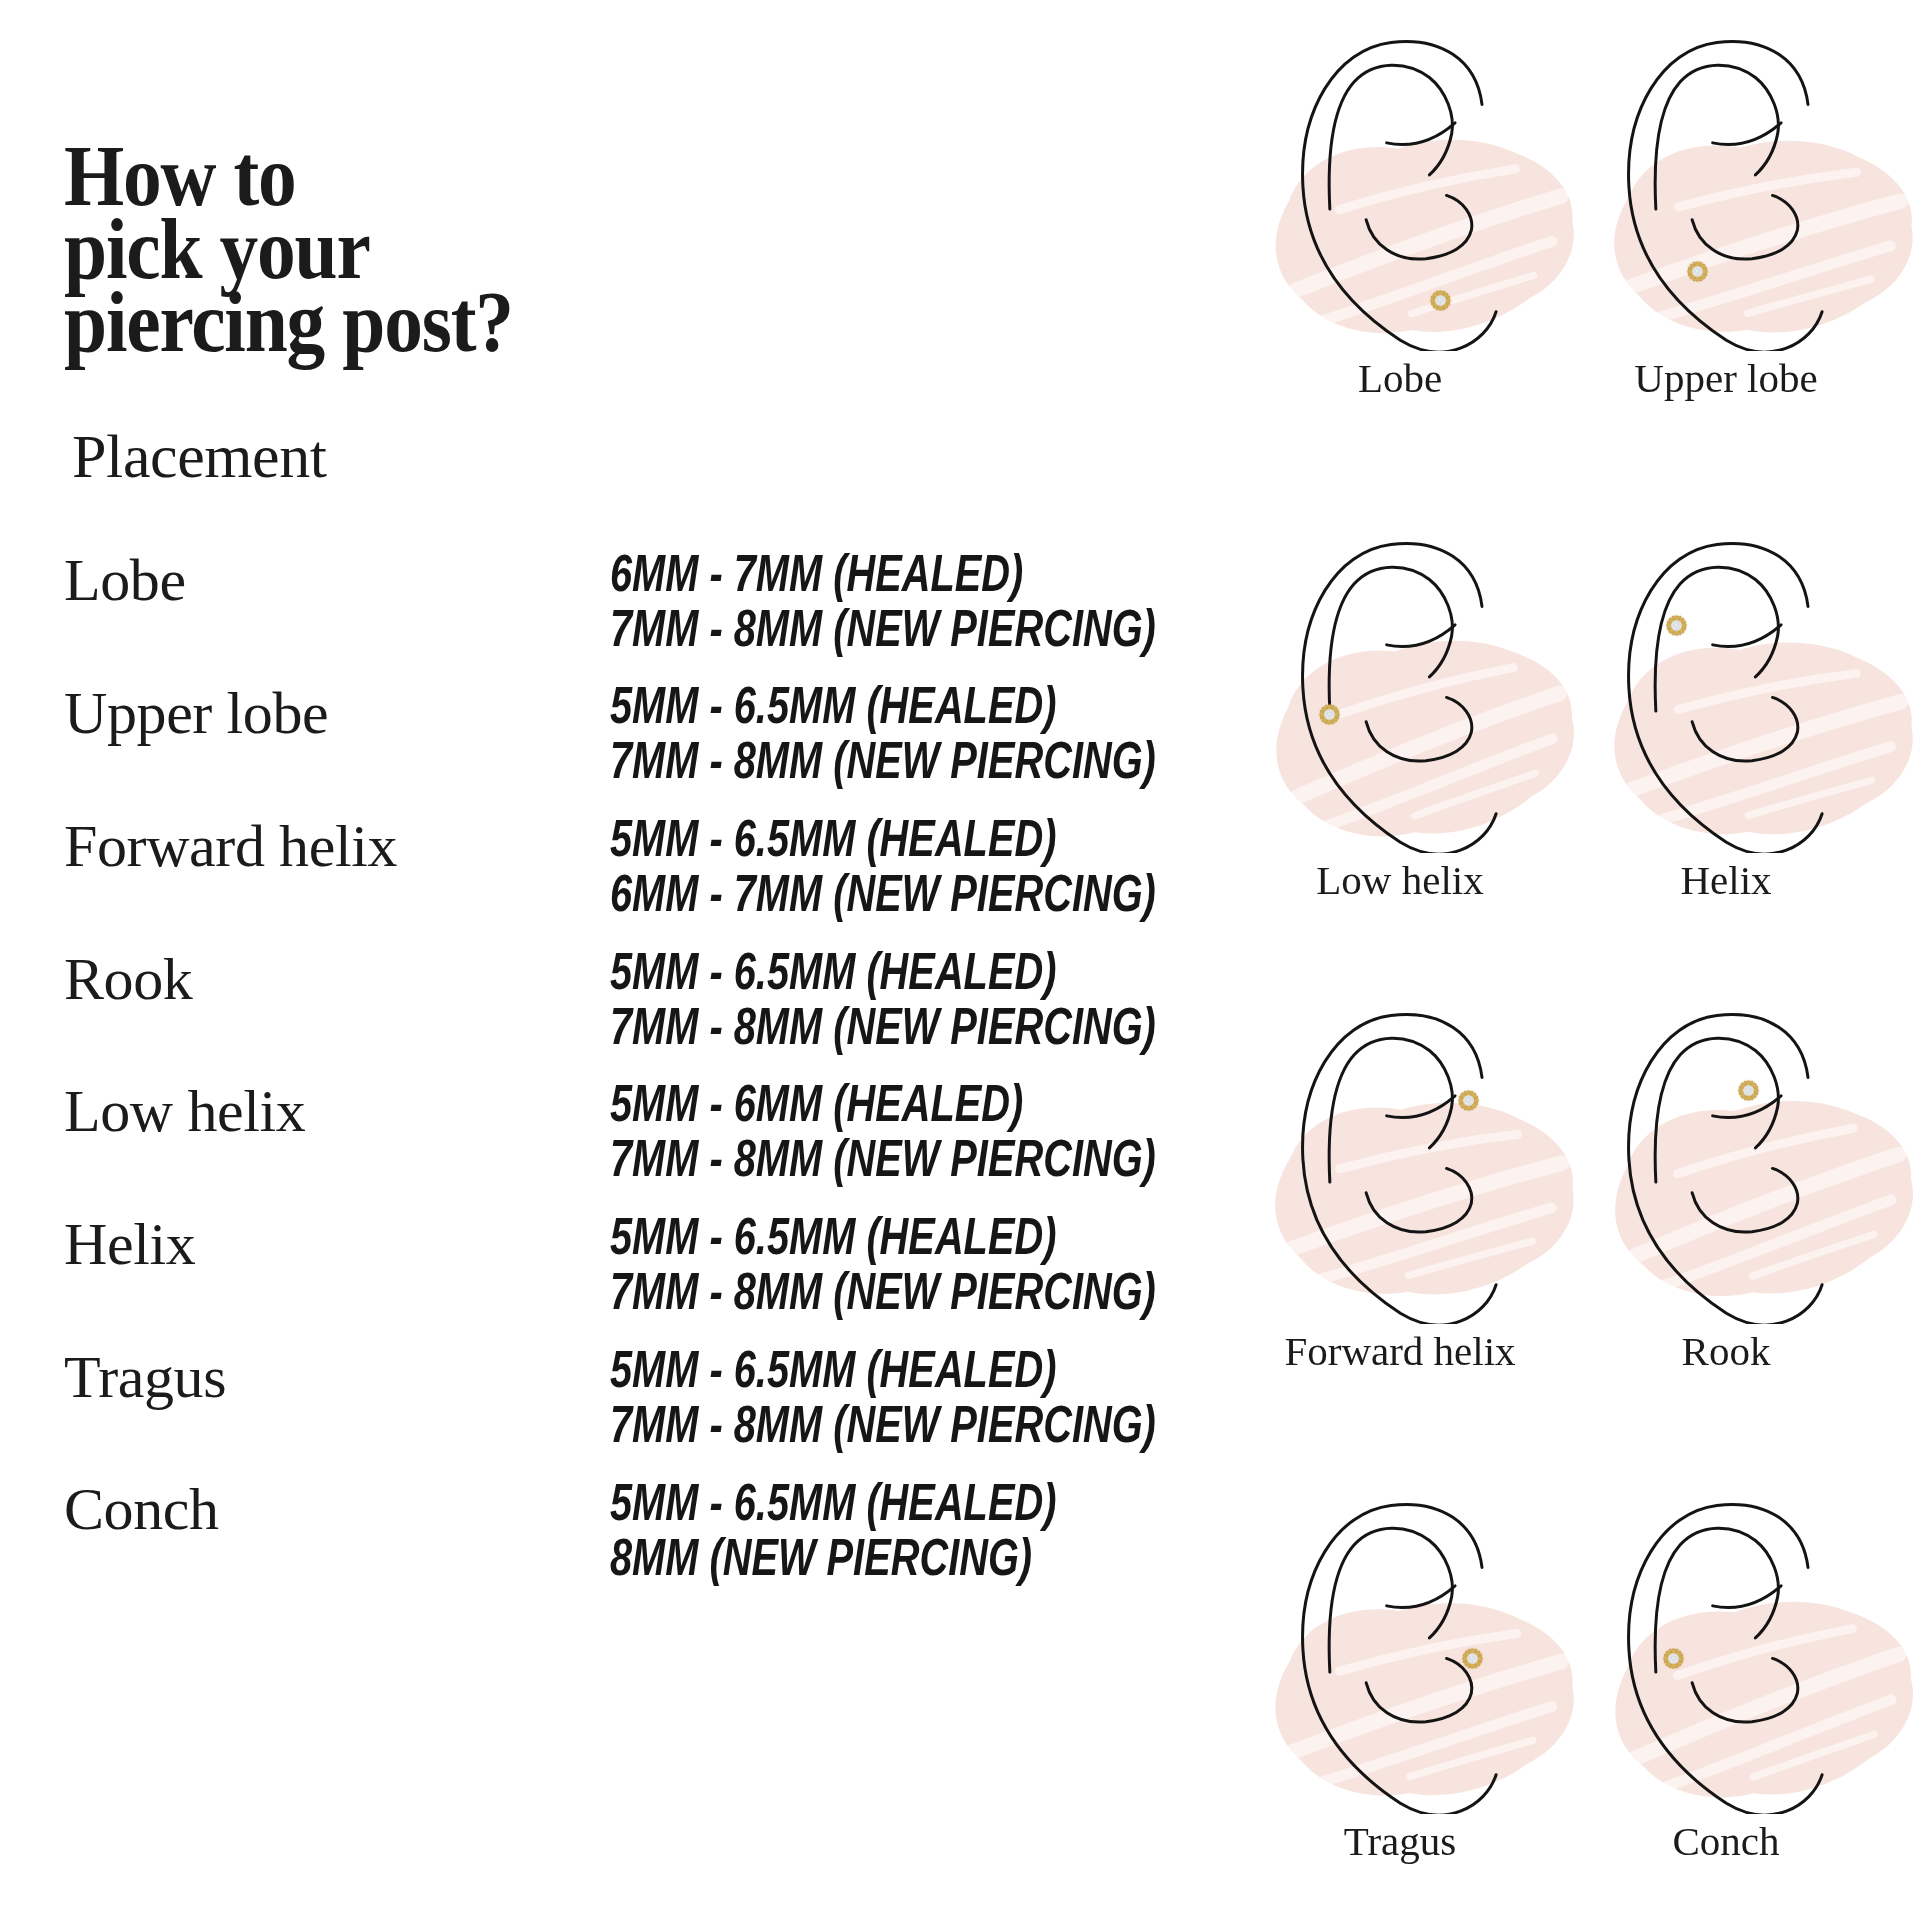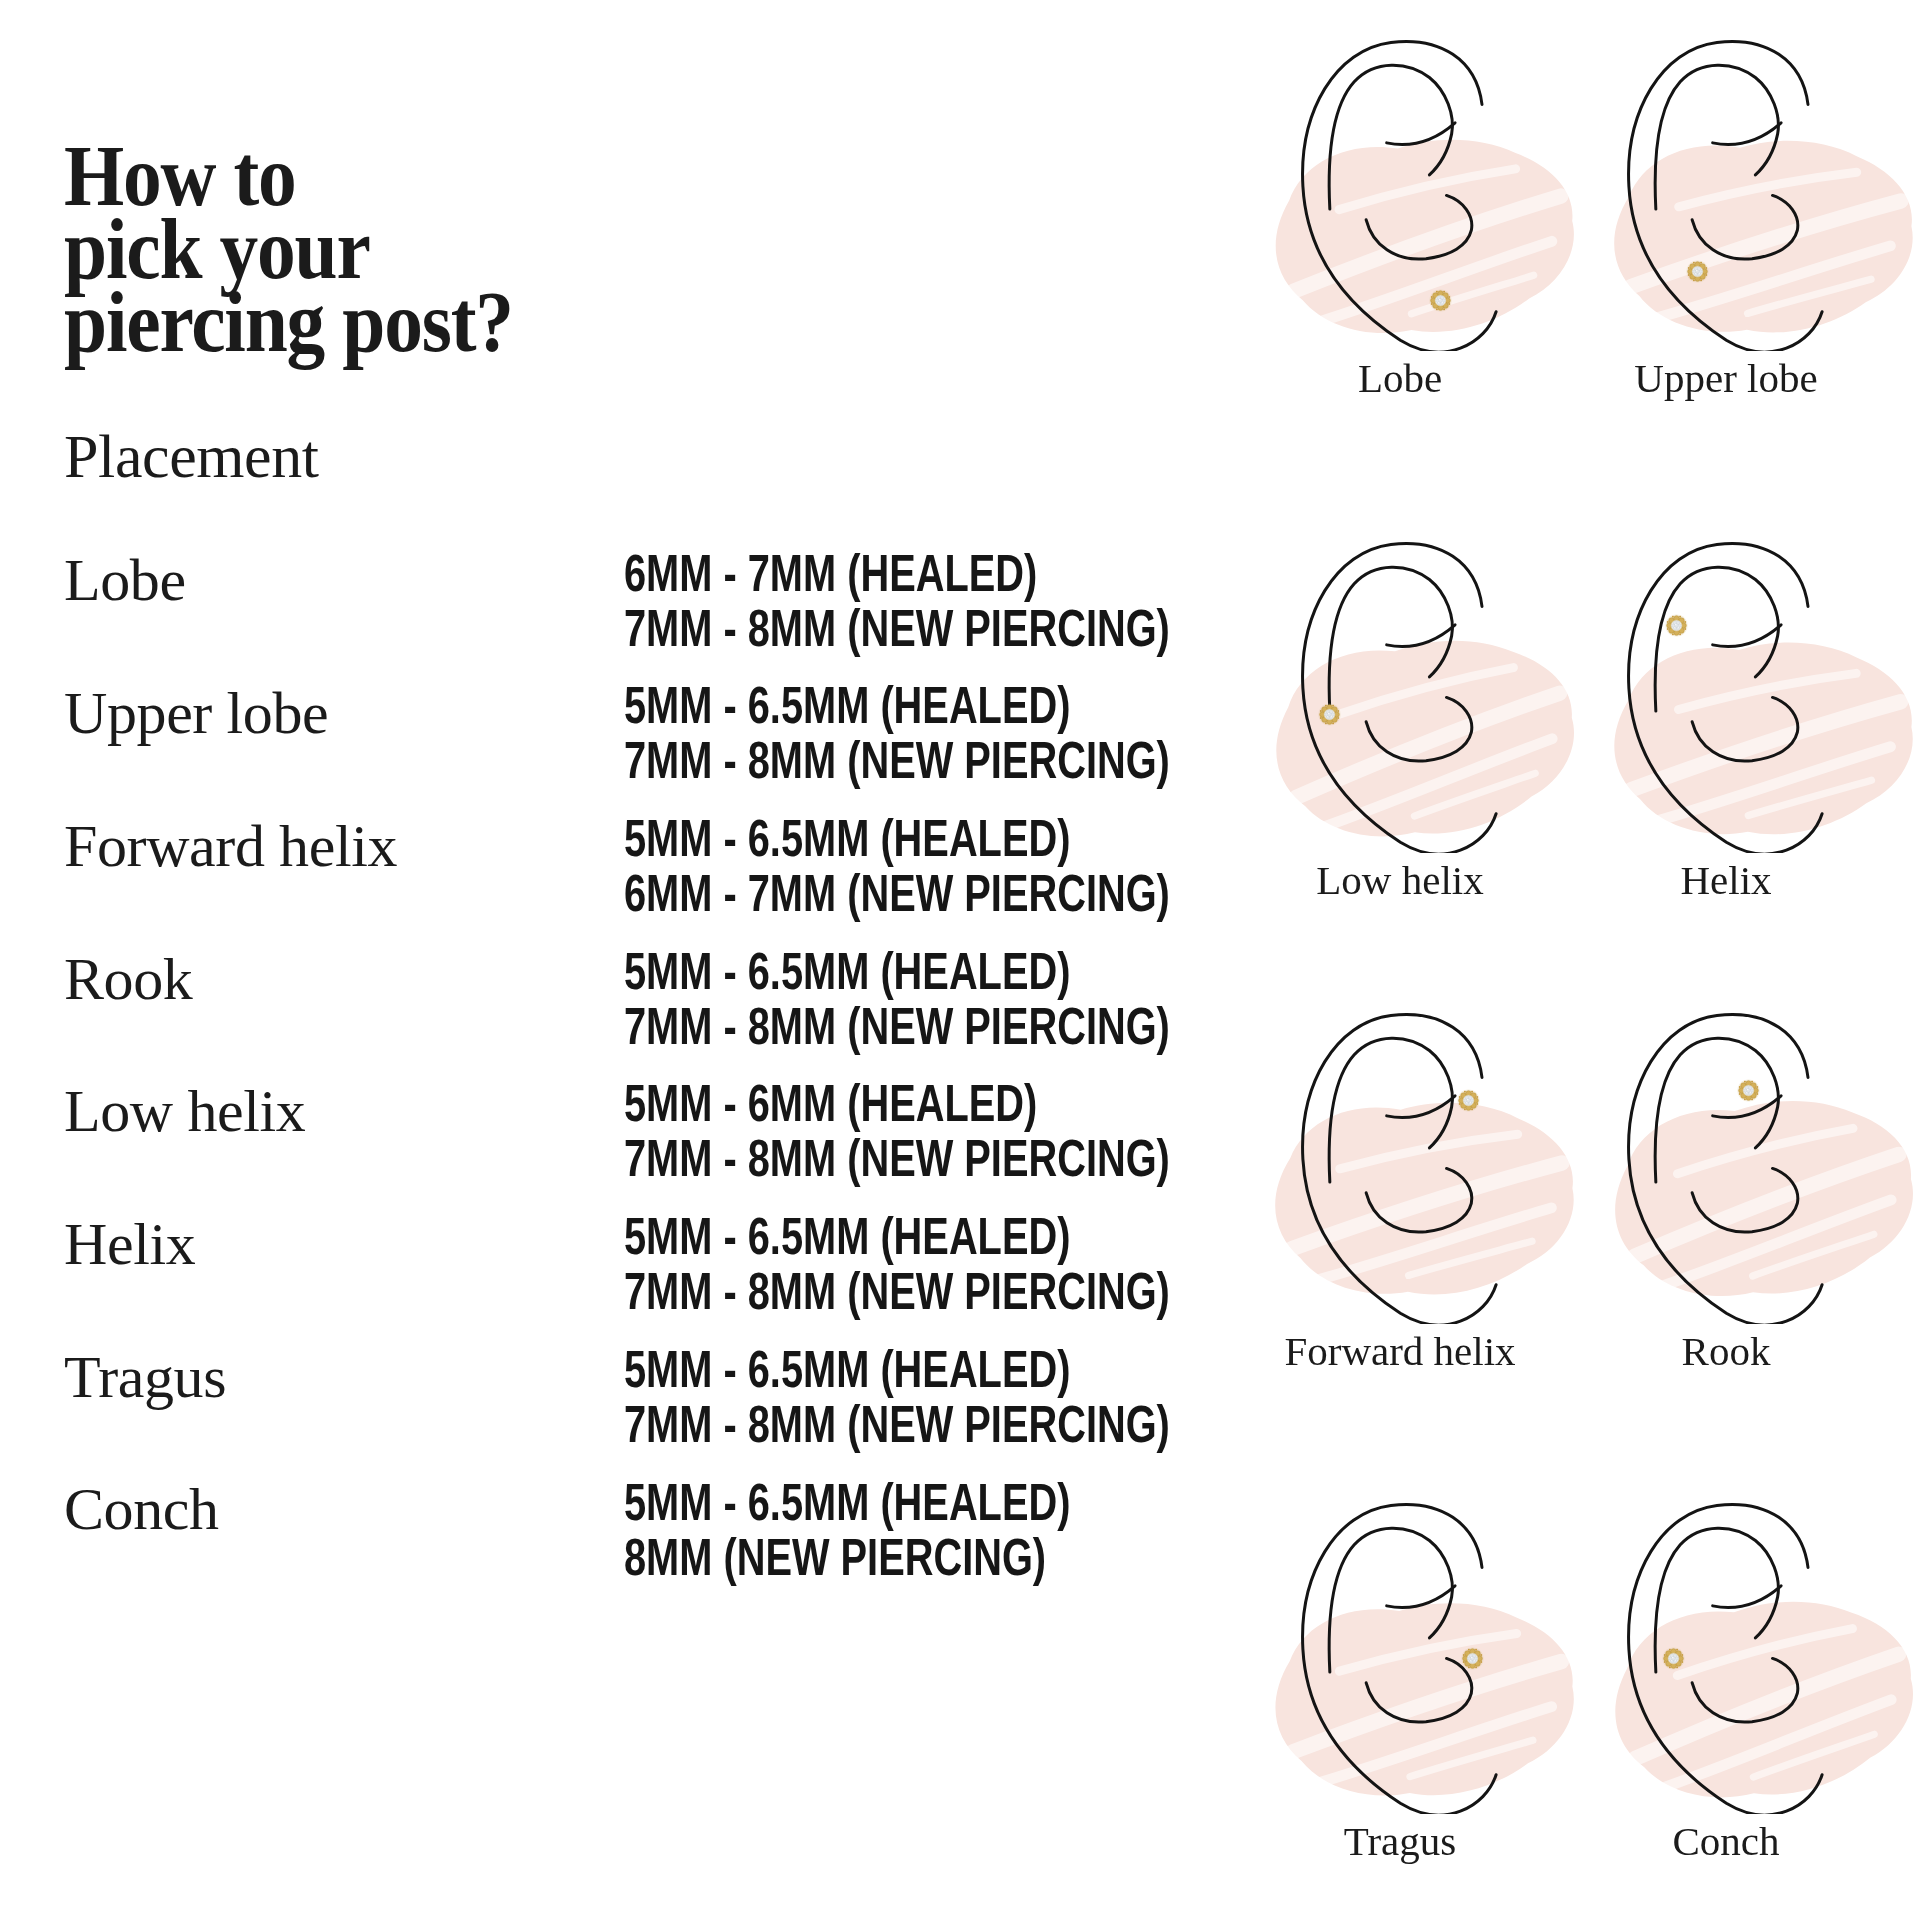--- a/index.html
+++ b/index.html
@@ -29,31 +29,31 @@
     white-space:nowrap;
   }
   .title .tline{display:block;}
 
   
   .col-header{
     position:absolute;top:425px;
     font-size:62px;line-height:1;letter-spacing:-0.4px;
     white-space:nowrap;
   }
-  .col-header.placement{left:64px;}
+  .col-header.placement{left:72px;}
   .col-header.postlength{left:620px;}
 
   
   .place-label{
     position:absolute;left:64px;
     font-size:60px;line-height:60px;letter-spacing:-0.4px;
     white-space:nowrap;
   }
   
-  .val-block{position:absolute;left:624px;}
+  .val-block{position:absolute;left:610px;font-style:italic;}
   .val-line{
     font-family:"Liberation Sans", sans-serif;font-weight:bold;
     font-size:51px;line-height:55px;letter-spacing:0;
     transform:scaleX(0.78);transform-origin:0 0;
     white-space:nowrap;color:#161616;
   }
 
   
   .ear-cell{position:absolute;width:197px;height:312px;}
   .ear-cell .blob{position:absolute;left:-39px;top:71px;width:317px;height:240px;}

